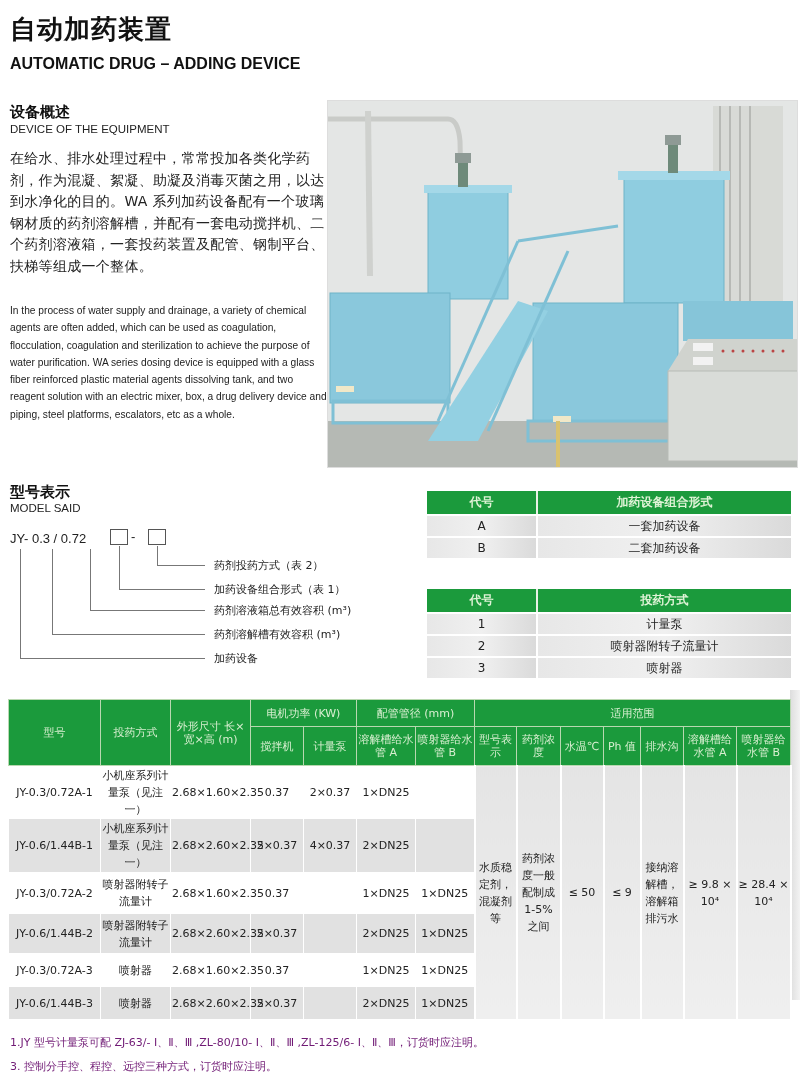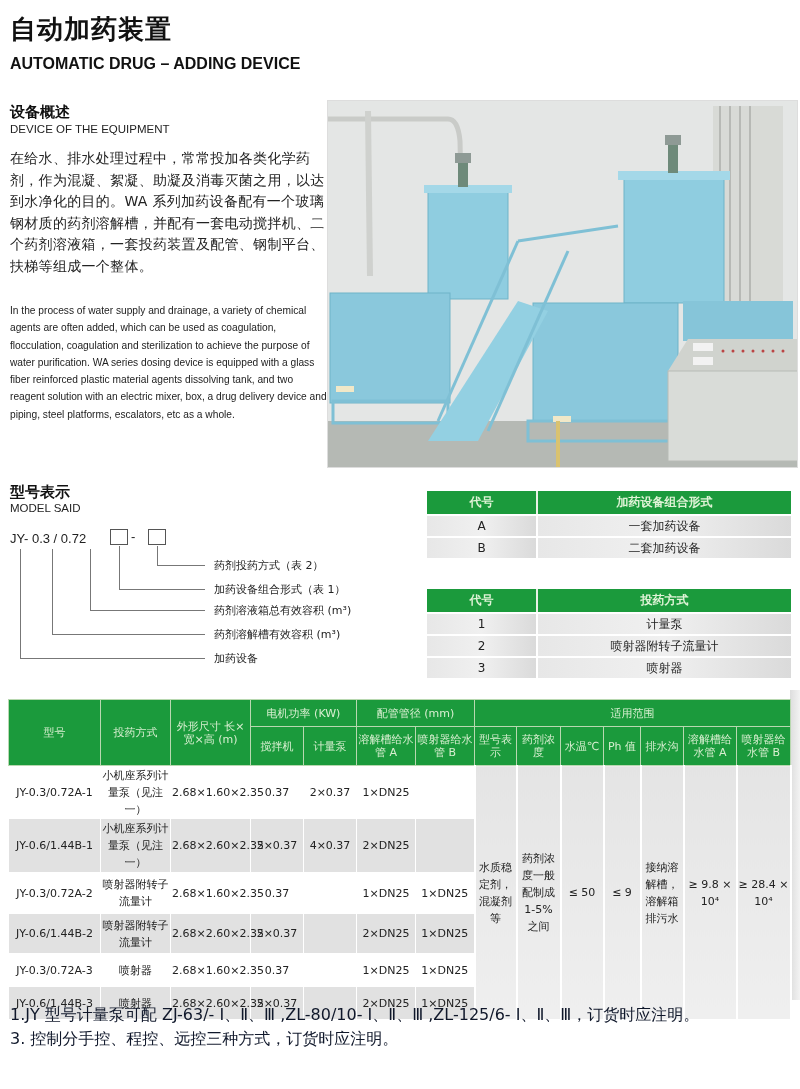--- a/index.html
+++ b/index.html
@@ -21,21 +21,21 @@
 .small-table th{background:#1b9a3c;color:#dff3d6;font-weight:bold;height:23px;border-right:2px solid #e9f1e6}
 .small-table th:last-child{border-right:none}
 .small-table td{text-align:center;height:22px;background:linear-gradient(90deg,#e7e7e7,#f0f0f0 50%,#dadada);border-right:2px solid #fff;border-top:2px solid #fff;color:#222}
 .small-table td:last-child{border-right:none}
 .main-table{border-collapse:collapse;font-size:11px;font-family:"DejaVu Sans",sans-serif;table-layout:fixed}
 .main-table th{background:#1b9a3c;color:#d8efd0;font-weight:normal;border:1px solid #b8d8b0;line-height:13px;text-align:center;padding:1px}
 .main-table td{text-align:center;line-height:17px;padding:1px;color:#222;border-left:1px solid #fff;border-right:1px solid #fff}
 .main-table tr.odd td.l{background:#fff}
 .main-table tr.even td.l{background:#e1e1e1}
 .main-table td.r{background:linear-gradient(180deg,#e4e4e4,#efefef);border-left:2px solid #fff;border-right:2px solid #fff;font-size:11px}
-.notes{left:10px;top:1003px;font-size:16px;line-height:23.5px;color:#0f172a;font-family:"DejaVu Sans",sans-serif}
+.notes{left:10px;top:1031px;font-size:11px;line-height:23.5px;color:#701a75;font-family:"DejaVu Sans",sans-serif}
 .shadow{left:790px;top:690px;width:10px;height:310px;background:linear-gradient(90deg,#ddd,#f3f3f3)}
 </style>
 </head>
 <body>
 
 <div class="abs title-cn">自动加药装置</div>
 <div class="abs title-en">AUTOMATIC DRUG – ADDING DEVICE</div>
 
 <div class="abs sec-cn" style="left:10px;top:103px">设备概述</div>
 <div class="abs sec-en" style="left:10px;top:123px">DEVICE OF THE EQUIPMENT</div>

